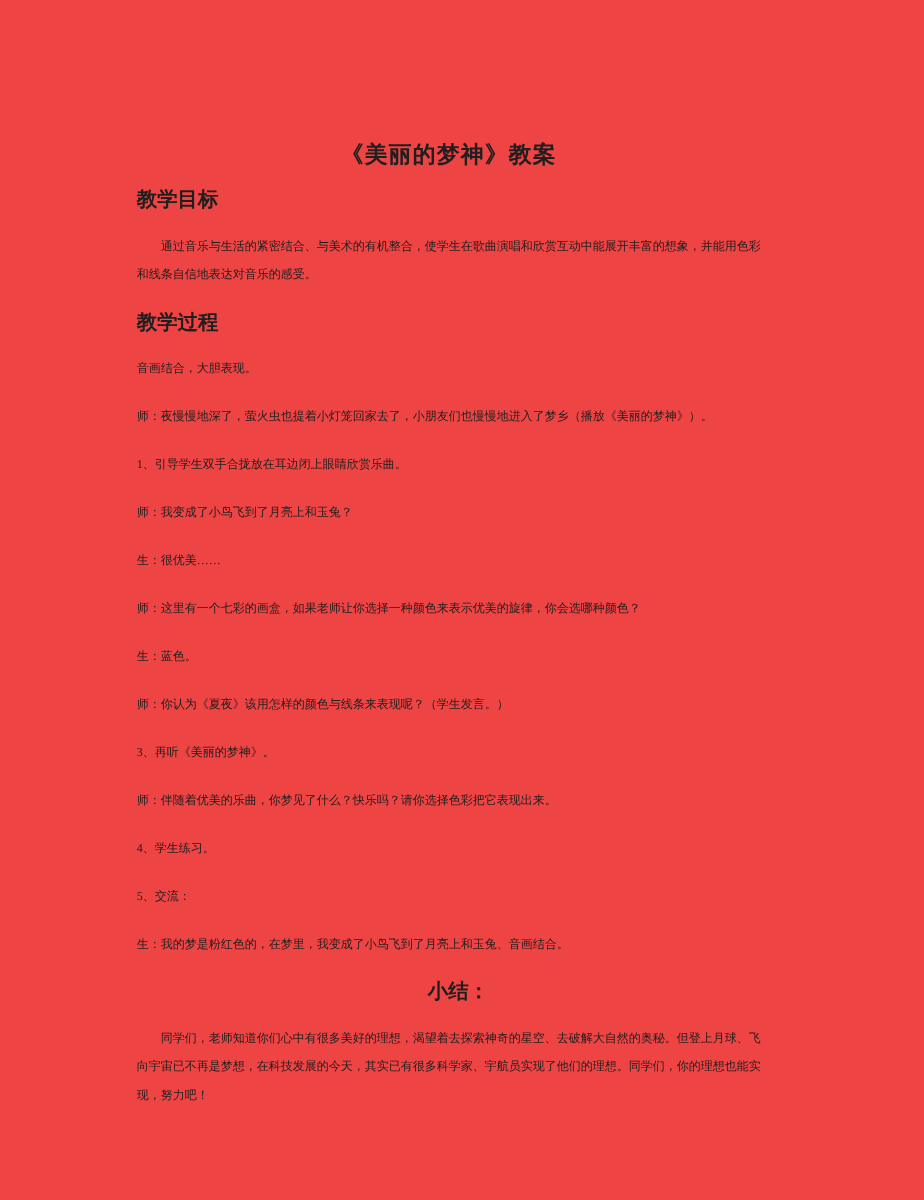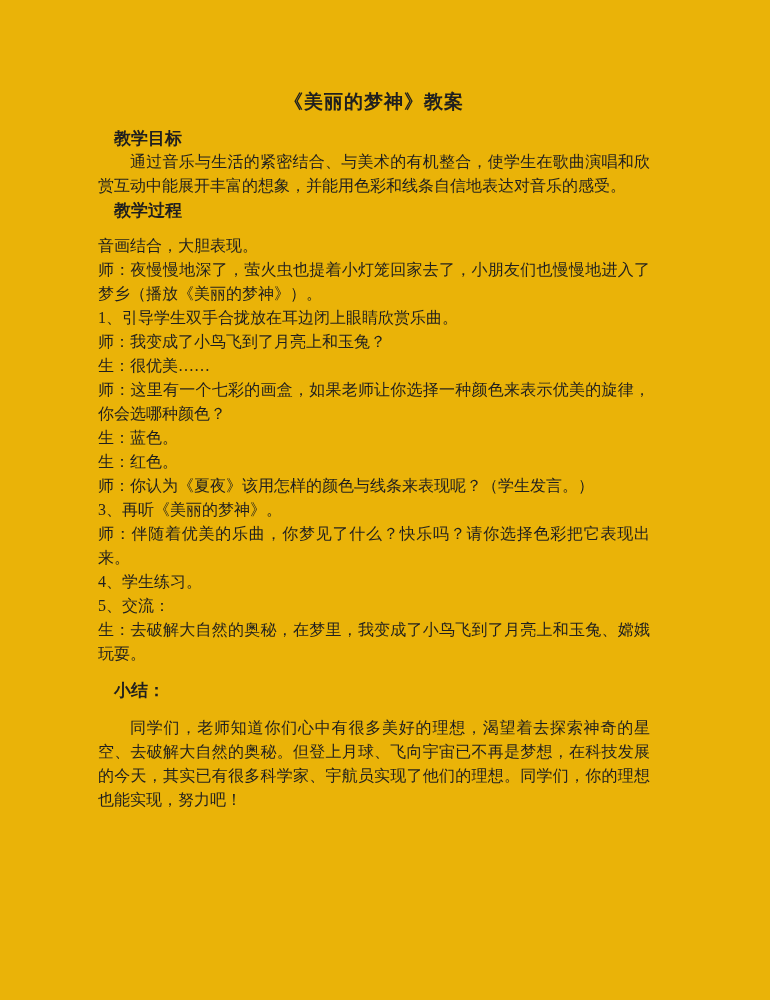--- a/index.html
+++ b/index.html
@@ -11,22 +11,22 @@
     width: 770px;
     height: 1000px;
     overflow: hidden;
     font-family: "Liberation Serif", "DejaVu Serif", serif;
     color: #1f1f1f;
   }
   .page {
     box-sizing: border-box;
     width: 770px;
     height: 1000px;
-    background: #eab308;
-    padding: 90px 120px 0 98px;
+    background: #ef4444;
+    padding: 118px 120px 0 98px;
   }
   .content {
     width: 552px;
   }
   .doc-title {
     font-size: 19px;
     line-height: 24px;
     font-weight: bold;
     text-align: center;
     margin: 0 0 14px 0;
@@ -35,32 +35,33 @@
   .section-heading {
     font-size: 17px;
     line-height: 22px;
     font-weight: bold;
     padding-left: 16px;
     margin: 2px 0 0 0;
   }
   .section-heading.summary {
     margin-top: 14px;
     margin-bottom: 14px;
+    text-align: center;
   }
   .section-heading.goals {
     margin-top: 0;
-    margin-bottom: 0;
+    margin-bottom: 10px;
   }
   .section-heading.process {
     margin-bottom: 12px;
   }
   .para {
-    font-size: 16px;
+    font-size: 10px;
     line-height: 24px;
-    margin: 0;
+    margin: 16px;
     text-align: justify;
   }
   .para.indent {
     text-indent: 2em;
   }
 </style>
 </head>
 <body>
 
 <div class="page">
@@ -74,26 +75,25 @@
 
     <h2 class="section-heading process">教学过程</h2>
 
     <p class="para">音画结合，大胆表现。</p>
     <p class="para">师：夜慢慢地深了，萤火虫也提着小灯笼回家去了，小朋友们也慢慢地进入了梦乡（播放《美丽的梦神》）。</p>
     <p class="para">1、引导学生双手合拢放在耳边闭上眼睛欣赏乐曲。</p>
     <p class="para">师：我变成了小鸟飞到了月亮上和玉兔？</p>
     <p class="para">生：很优美……</p>
     <p class="para">师：这里有一个七彩的画盒，如果老师让你选择一种颜色来表示优美的旋律，你会选哪种颜色？</p>
     <p class="para">生：蓝色。</p>
-    <p class="para">生：红色。</p>
     <p class="para">师：你认为《夏夜》该用怎样的颜色与线条来表现呢？（学生发言。）</p>
     <p class="para">3、再听《美丽的梦神》。</p>
     <p class="para">师：伴随着优美的乐曲，你梦见了什么？快乐吗？请你选择色彩把它表现出来。</p>
     <p class="para">4、学生练习。</p>
     <p class="para">5、交流：</p>
-    <p class="para">生：去破解大自然的奥秘，在梦里，我变成了小鸟飞到了月亮上和玉兔、嫦娥玩耍。</p>
+    <p class="para">生：我的梦是粉红色的，在梦里，我变成了小鸟飞到了月亮上和玉兔、音画结合。</p>
 
     <h2 class="section-heading summary">小结：</h2>
 
     <p class="para indent">同学们，老师知道你们心中有很多美好的理想，渴望着去探索神奇的星空、去破解大自然的奥秘。但登上月球、飞向宇宙已不再是梦想，在科技发展的今天，其实已有很多科学家、宇航员实现了他们的理想。同学们，你的理想也能实现，努力吧！</p>
 
   </div>
 </div>
 
 </body></html>

